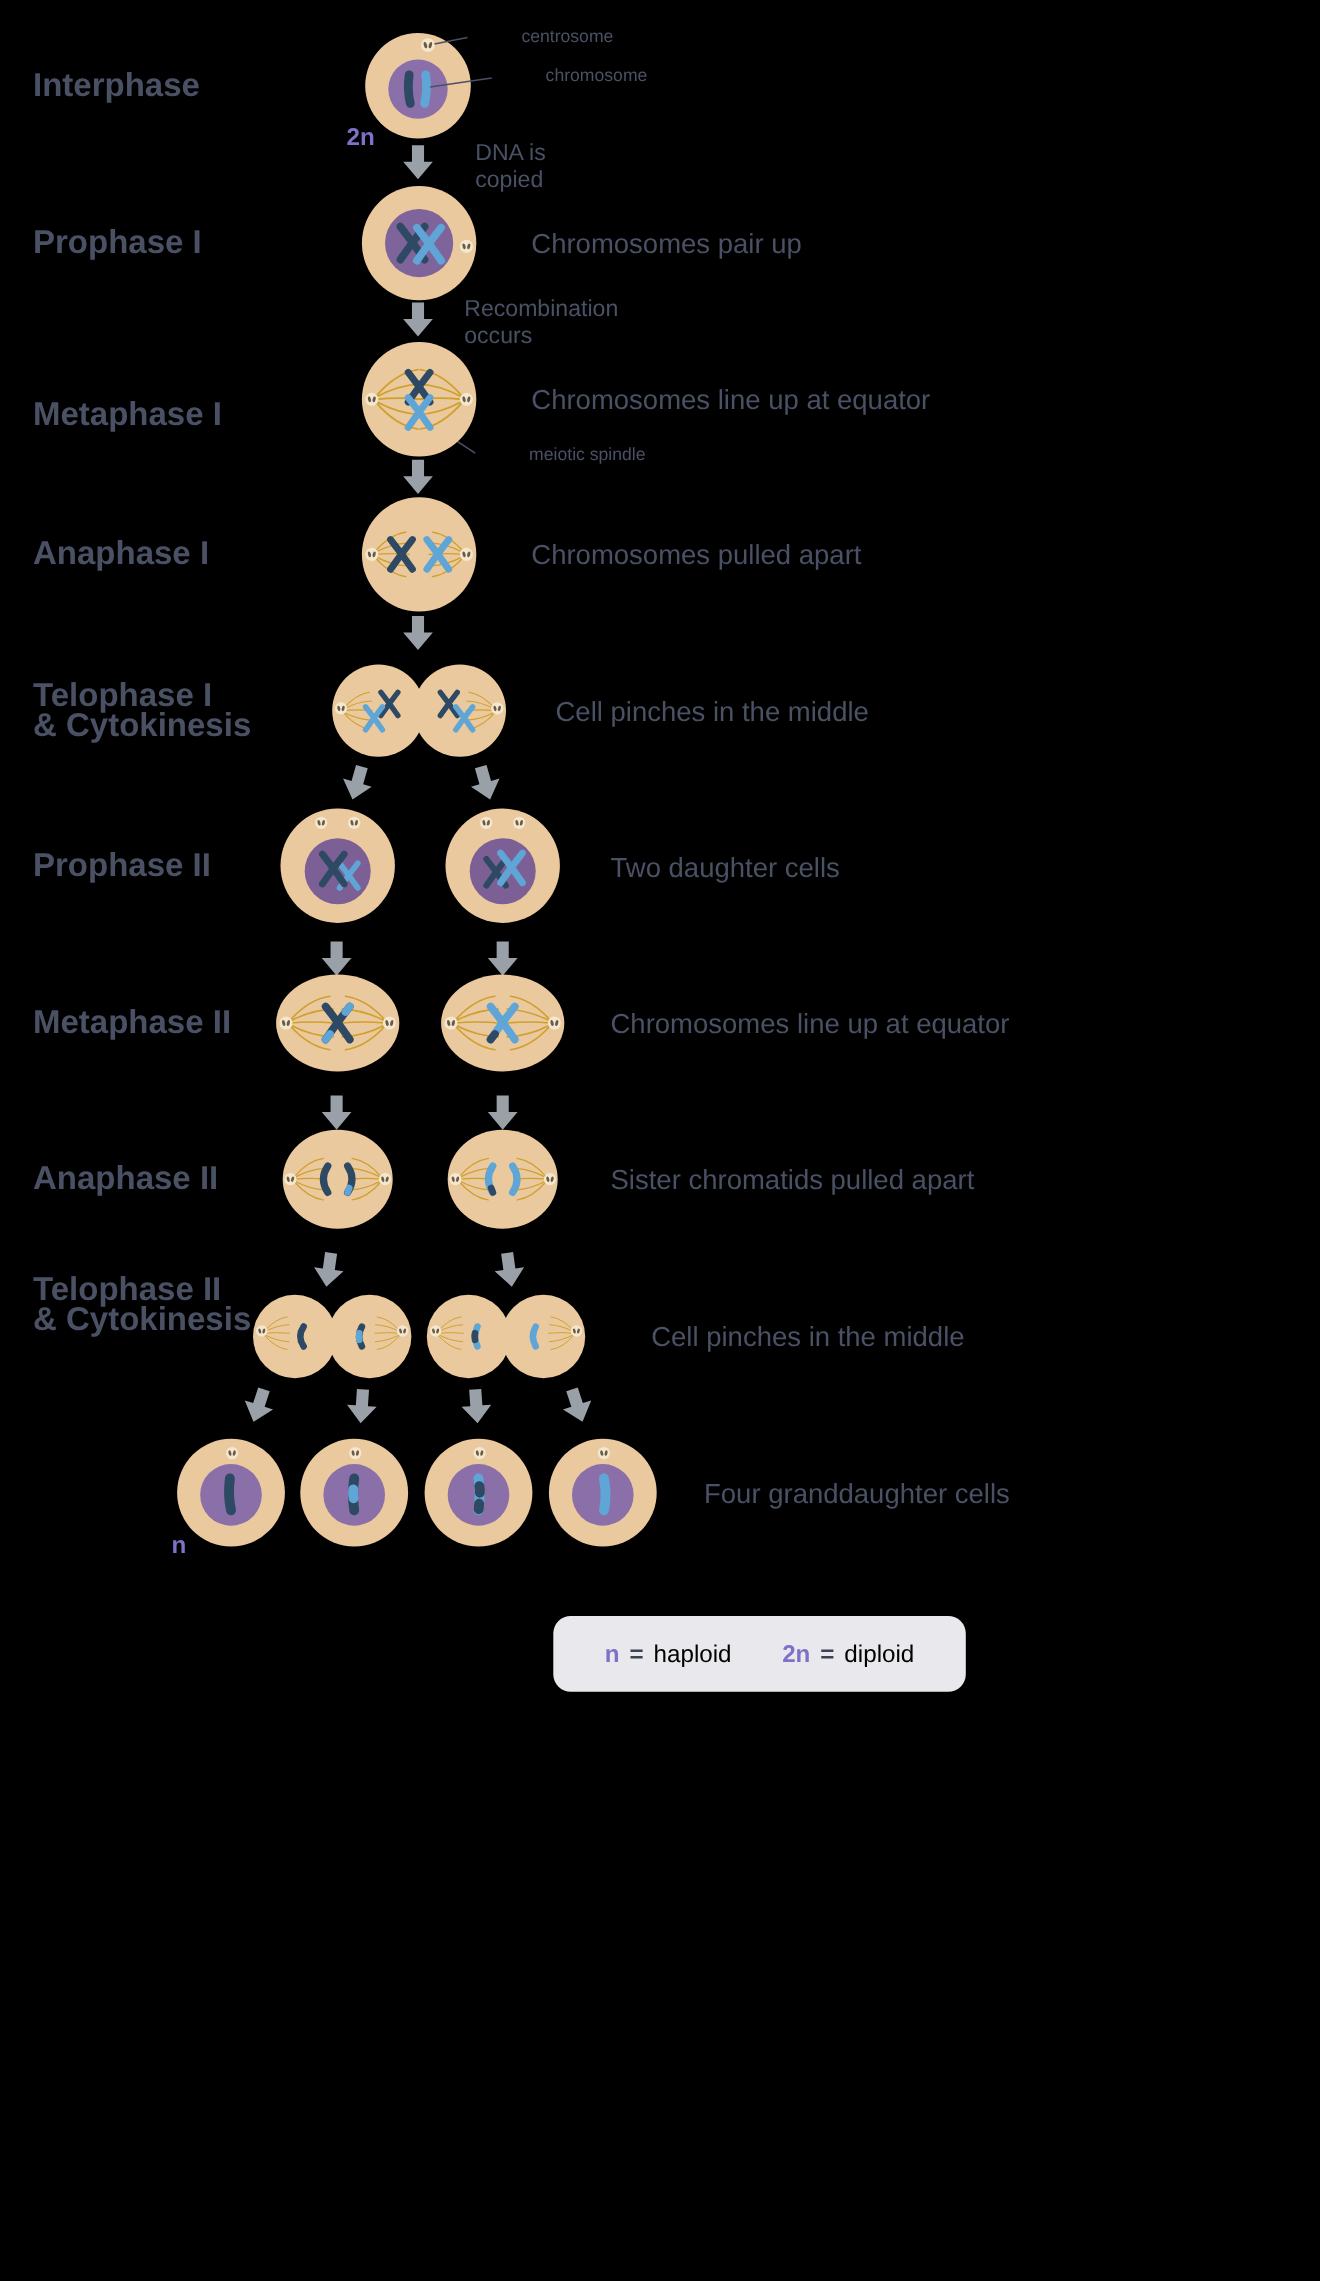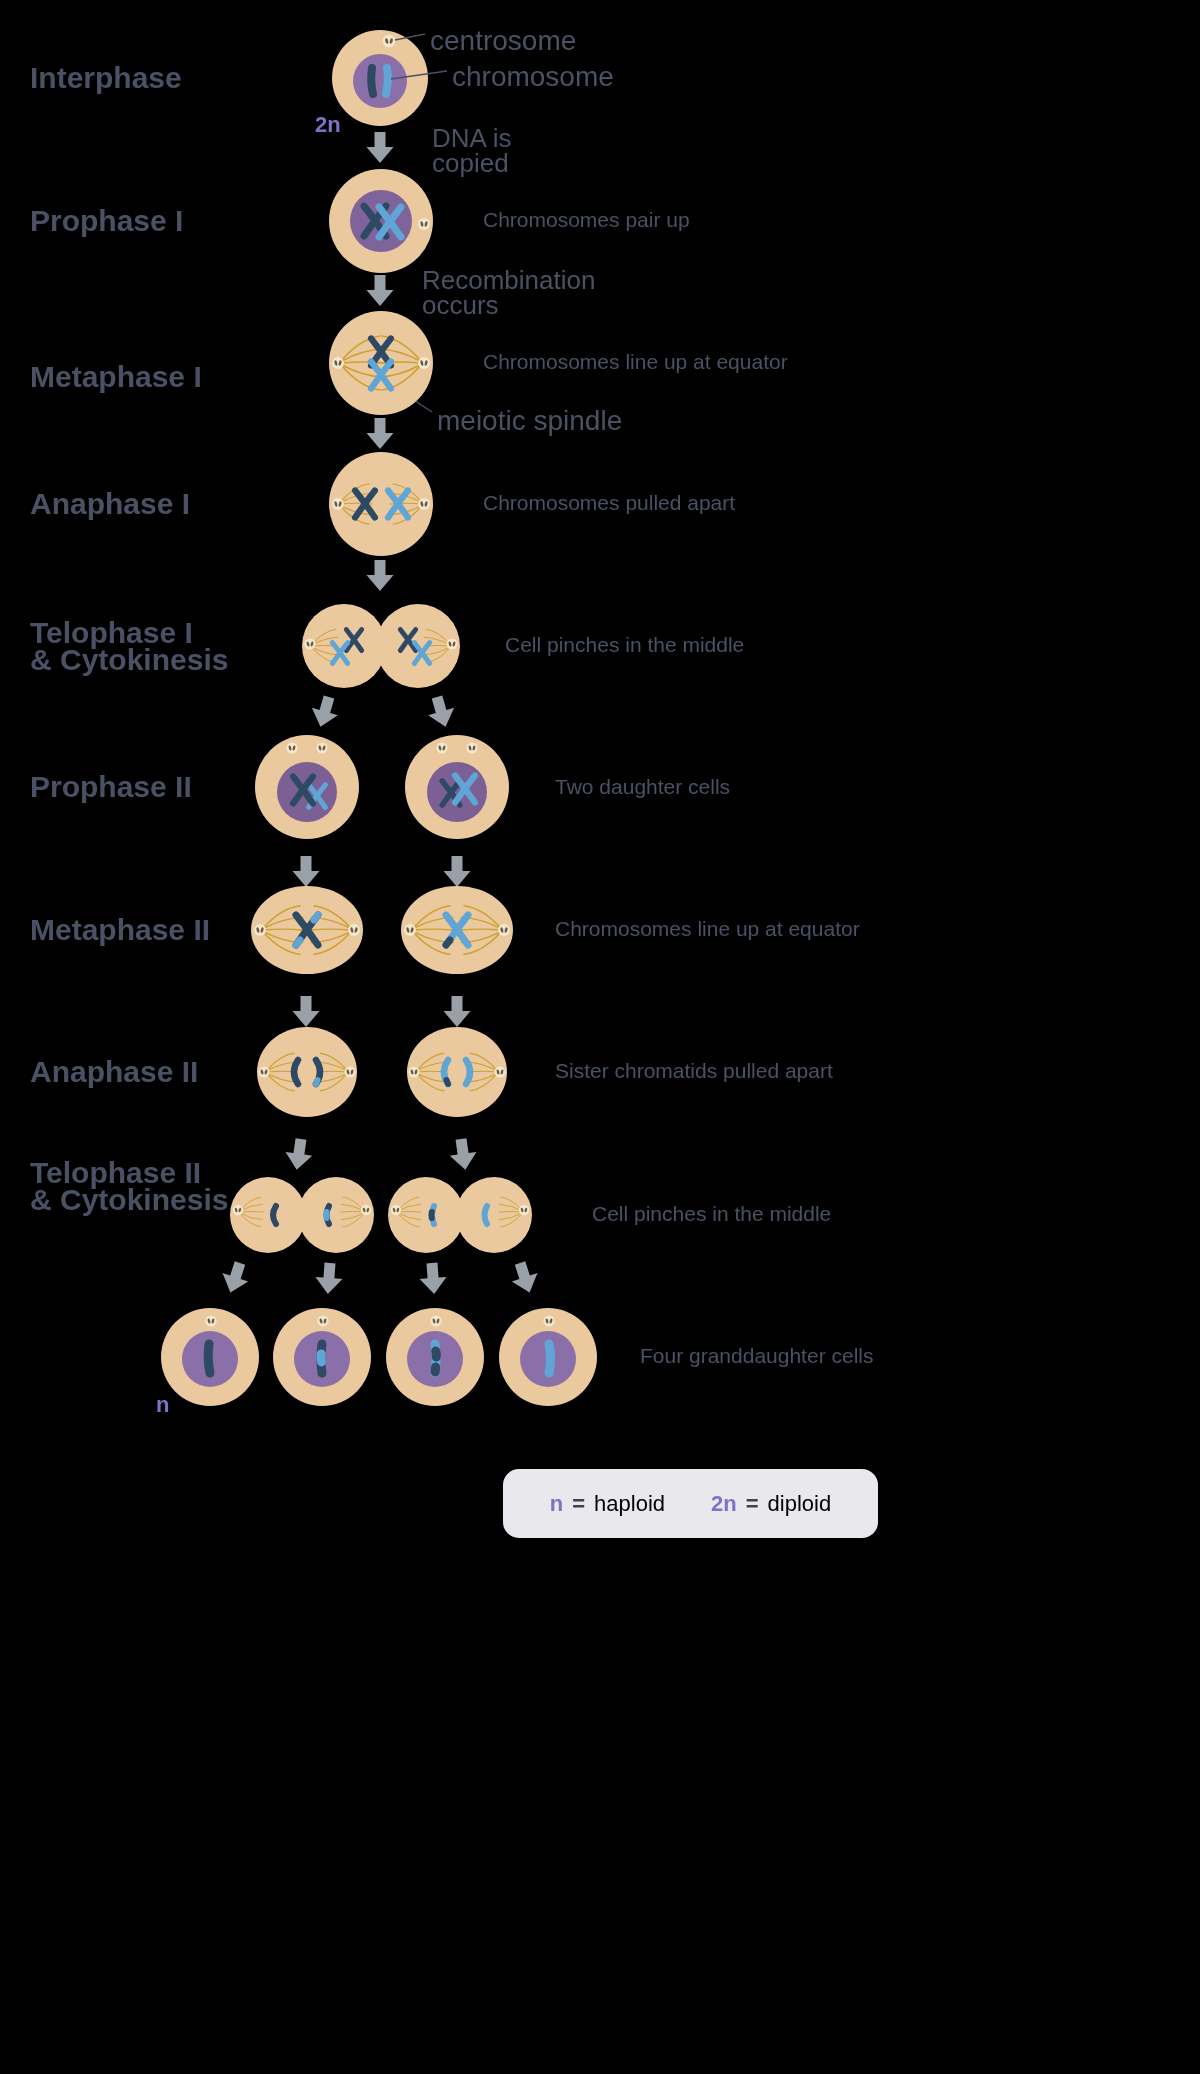--- a/index.html
+++ b/index.html
@@ -10,23 +10,23 @@
     --light:#5fa6d6;
     --spindle:#cfa02e;
     --arrow:#9aa0a8;
   }
   html,body{margin:0;padding:0;background:#000;}
   #canvas{position:relative;width:1200px;height:2074px;background:#000;
           font-family:"Liberation Sans",sans-serif;overflow:hidden;}
   #gfx{position:absolute;left:0;top:0;}
   .stage-label{position:absolute;left:30px;font-size:30px;font-weight:bold;
                color:var(--label);line-height:27px;white-space:nowrap;}
-  .annotation{position:absolute;font-size:21px;color:var(--label);white-space:nowrap;}
-  .note{position:absolute;font-size:26px;color:var(--label);line-height:25px;}
-  .callout{position:absolute;font-size:28px;color:var(--label);white-space:nowrap;}
+  .annotation{position:absolute;font-size:25px;color:var(--label);white-space:nowrap;}
+  .note{position:absolute;font-size:21px;color:var(--label);line-height:25px;}
+  .callout{position:absolute;font-size:16px;color:var(--label);white-space:nowrap;margin-left:44px;}
   .ploidy{position:absolute;font-size:22px;font-weight:bold;color:var(--purple);}
   .legend{position:absolute;left:503px;top:1469px;width:375px;height:69px;
           background:#e9e9ed;border-radius:16px;display:flex;align-items:center;
           justify-content:center;gap:46px;font-size:22px;}
   .legend-item{display:flex;align-items:center;}
   .legend .sym{color:var(--purple);font-weight:bold;margin-right:9px;}
   .legend .eq{color:#3c4252;font-weight:bold;margin-right:9px;}
   .legend .term{color:#000000;}
 </style>
 </head>

